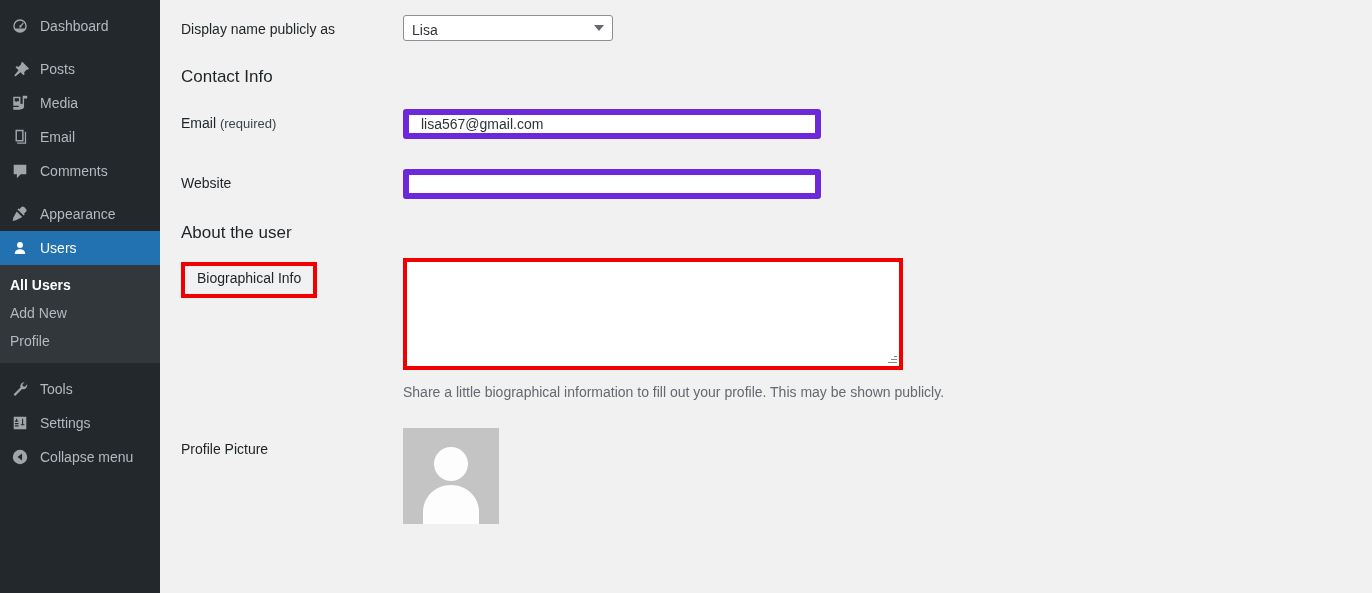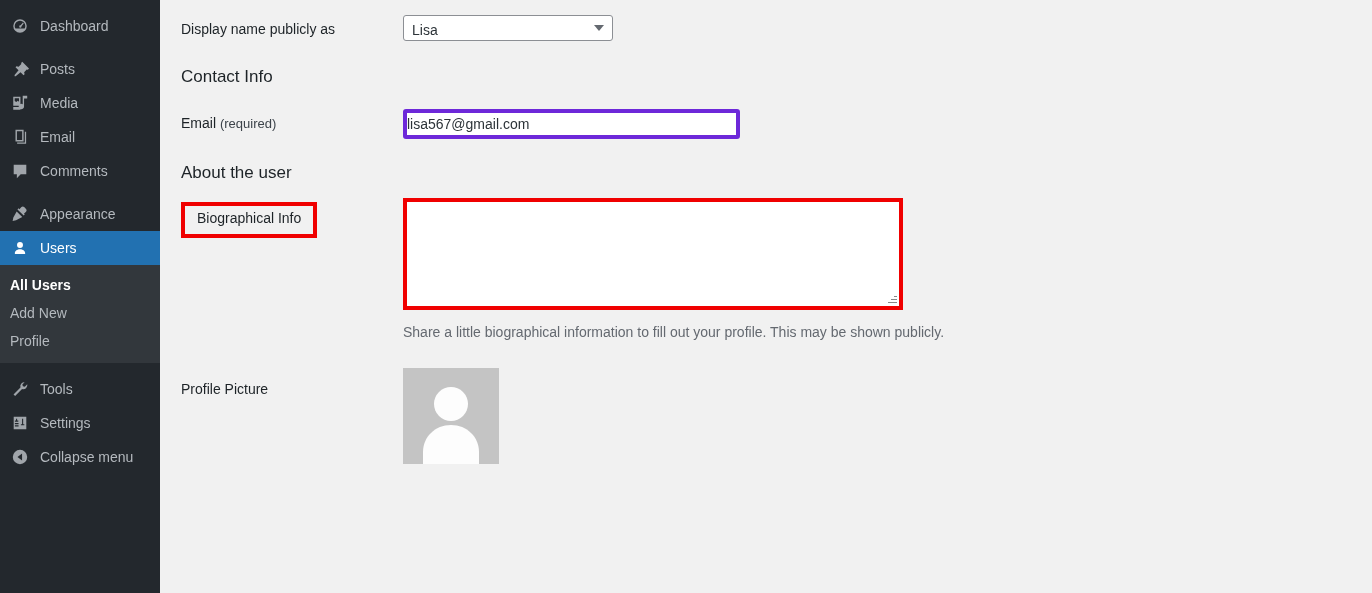--- a/index.html
+++ b/index.html
@@ -162,25 +162,25 @@
     border-left: 5px solid transparent;
     border-right: 5px solid transparent;
     border-top: 6px solid #646970;
   }
 
   input.wp-text {
     font-family: "Liberation Sans", sans-serif;
     font-size: 14px;
     color: #2c3338;
     background: #fff;
-    border: 4px solid #6d28d9;
+    border: 6px solid #6d28d9;
     border-radius: 3px;
     height: 30px;
-    width: 337px;
-    padding: 0 0;
+    width: 418px;
+    padding: 0 12px;
     line-height: 28px;
   }
 
   
   .hl-label-box {
     display: inline-block;
     border: 4px solid #f00000;
     padding: 4px 12px 7px 12px;
     background: transparent;
     line-height: 1.2;
@@ -383,20 +383,26 @@
         <tr>
           <th class="ft-label">
             <span>Email</span>
             <span class="req-note">(required)</span>
           </th>
           <td class="ft-field">
             <input class="wp-text" type="text" value="lisa567@gmail.com" style="">
           </td>
         </tr>
 
+        <tr>
+          <th class="ft-label">Website</th>
+          <td class="ft-field">
+            <input class="wp-text" type="text" value="" style="">
+          </td>
+        </tr>
 
         <tr>
           <th class="ft-label" style="padding-top:8px;padding-bottom:4px;">
             <h2 class="section-title">About the user</h2>
           </th>
           <td class="ft-field"></td>
         </tr>
 
         <tr>
           <th class="ft-label" style="padding-top:14px;">

